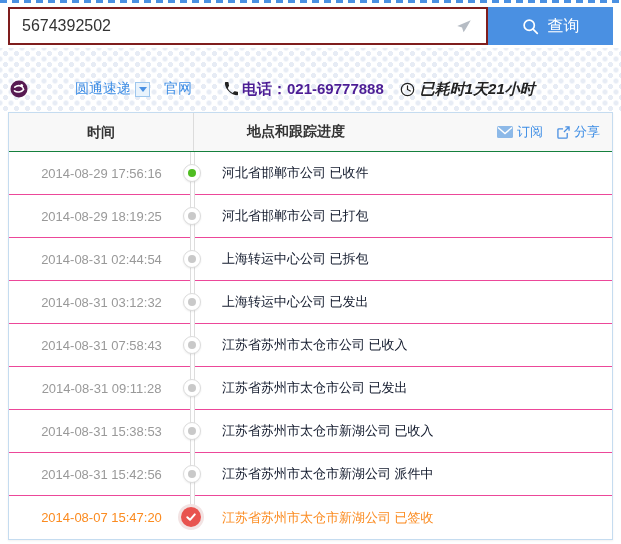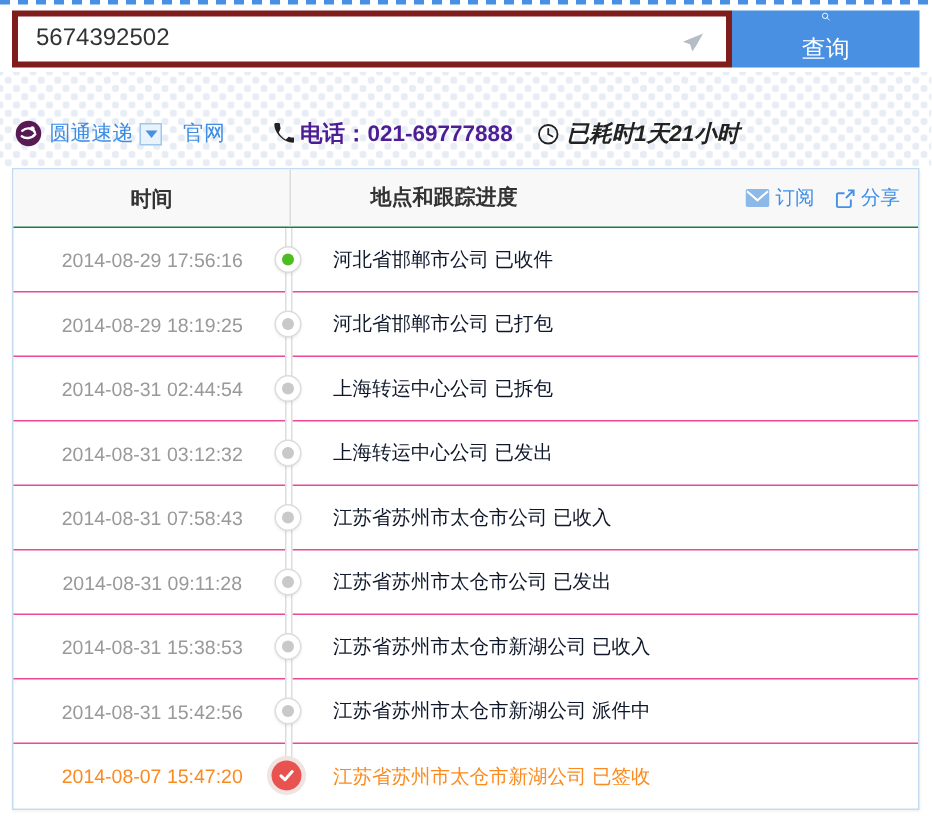--- a/index.html
+++ b/index.html
@@ -9,47 +9,47 @@
     -webkit-font-smoothing:antialiased;
   }
   
   .top-dashes{
     position:absolute;top:0;left:0;width:621px;height:3px;
     background:repeating-linear-gradient(90deg,#4a90e2 0 7px,transparent 7px 12px);
   }
   
   .searchbar{position:absolute;top:7px;left:8px;width:605px;height:38px;display:flex;}
   .search-input-wrap{
-    flex:1;box-sizing:border-box;border:4px solid #7f1d1d;background:#fff;
+    flex:1;box-sizing:border-box;border:2px solid #7f1d1d;background:#fff;
     position:relative;display:flex;align-items:center;
   }
   .search-input-wrap input{
     border:none;outline:none;width:100%;height:100%;padding:0 40px 0 12px;
     font-size:16px;color:#333;font-family:inherit;background:transparent;
   }
   .send-icon{position:absolute;right:13px;top:9px;width:18px;height:18px;cursor:pointer;}
   .search-btn{
     width:125px;height:38px;border:none;background:#4a90e2;color:#fff;
     font-size:16px;font-family:inherit;display:flex;align-items:center;
-    justify-content:center;gap:9px;cursor:pointer;flex-direction:column;
+    justify-content:center;gap:9px;cursor:pointer;
   }
   
   .dots-bg{
     position:absolute;top:48px;left:0;width:621px;height:63px;
     background-image:
       radial-gradient(circle,#e7ecf5 2.3px,transparent 2.5px),
       radial-gradient(circle,#e7ecf5 2.3px,transparent 2.5px);
     background-size:11px 11px,11px 11px;
     background-position:0 0,5.5px 5.5px;
   }
   
   .carrier-row{position:absolute;top:79px;left:10px;height:20px;display:flex;align-items:center;}
   .carrier-logo{width:18px;height:18px;margin-right:5px;}
   .link{color:#3d8de5;font-size:14px;text-decoration:none;cursor:pointer;}
-  .carrier-name{margin-right:4px;}
+  .carrier-name{margin-right:4px;margin-left:42px;}
   .carrier-dd{
     width:15px;height:15px;box-sizing:border-box;border:1px solid #9ec7ee;background:#e9f3fc;
     margin-right:14px;display:flex;align-items:center;justify-content:center;cursor:pointer;
   }
   .carrier-dd .caret{
     width:0;height:0;border-left:4px solid transparent;border-right:4px solid transparent;
     border-top:5px solid #4a90e2;
   }
   .site-link{margin-right:32px;}
   .phone-group{display:flex;align-items:center;gap:4px;margin-right:16px;}

